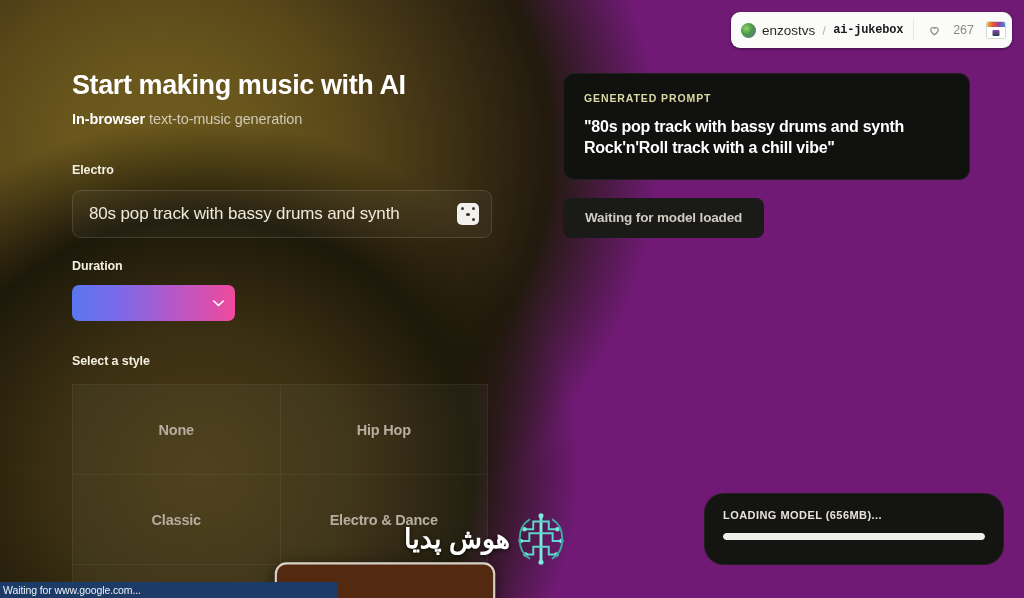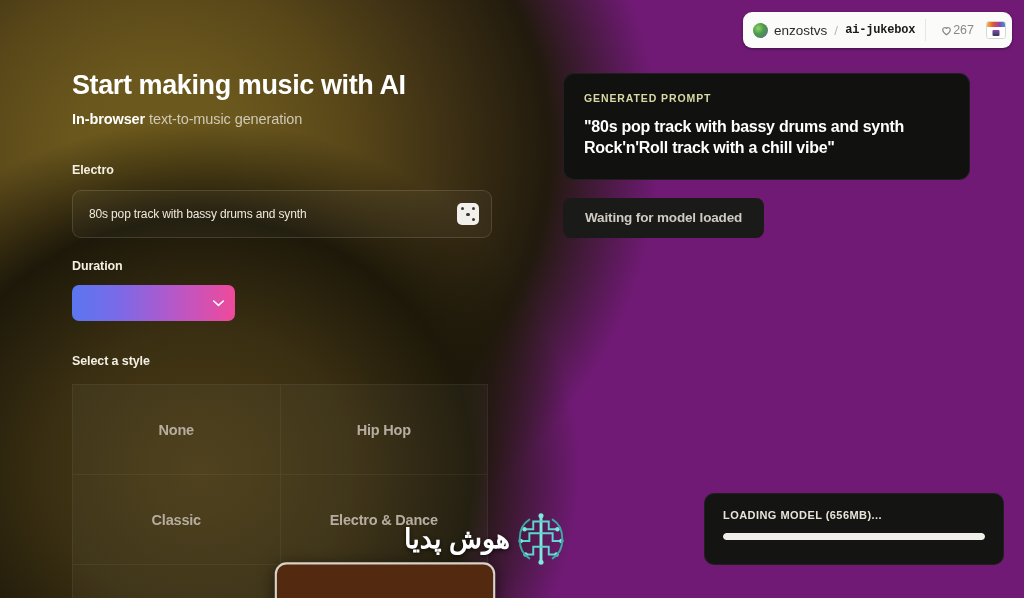--- a/index.html
+++ b/index.html
@@ -52,21 +52,21 @@
     flex:none;
   }
   .hf-owner { font-size:13.5px; color:#2b2b2b; }
   .hf-slash { font-size:13.5px; color:#b9b9b4; margin:0 1px; }
   .hf-repo {
     font-family:"Liberation Mono", monospace;
     font-size:12px; font-weight:700; color:#1a1a1a;
     letter-spacing:-.2px;
   }
   .hf-sep { width:1px; height:22px; background:#e6e6e2; margin:0 4px; }
-  .hf-like { display:flex; align-items:center; gap:0; padding:0 4px; }
+  .hf-like { display:flex; align-items:center; gap:12px; padding:0 4px; }
   .hf-heart { width:13px; height:13px; display:block; }
   .hf-count { font-size:12.5px; color:#8a8a85; }
   .hf-spaceicon {
     width:20px; height:18px; border-radius:3px;
     background:#f3f3f0; border:1px solid #d8d8d3;
     display:flex; flex-direction:column; overflow:hidden;
     margin-left:2px;
   }
   .hf-spaceicon .bar1 { height:5px; background:linear-gradient(90deg,#f6b93b,#e55039 35%,#8e44ad 70%,#3498db); }
   .hf-spaceicon .bar2 { flex:1; background:#ffffff; position:relative; }
@@ -98,21 +98,21 @@
   .prompt-box {
     margin-top:13px;
     height:48px;
     border:1px solid rgba(255,255,255,.13);
     border-radius:9px;
     background:rgba(255,255,255,.035);
     display:flex; align-items:center;
     padding:0 12px 0 16px;
   }
   .prompt-text {
-    flex:1; font-size:12px; color:#efe9dc; letter-spacing:-.15px;
+    flex:1; font-size:17px; color:#efe9dc; letter-spacing:-.15px;
     white-space:nowrap; overflow:hidden;
   }
   .dice {
     width:22px; height:22px; border-radius:5px;
     background:#f2f0ec; position:relative; flex:none;
   }
   .dice i { position:absolute; width:3.2px; height:3.2px; border-radius:50%; background:#3c352b; }
   .dice i.d1 { left:4px;  top:4px; }
   .dice i.d2 { left:9.4px; top:9.4px; }
   .dice i.d3 { left:14.8px; top:14.8px; }
@@ -189,21 +189,21 @@
     font-size:13.5px; font-weight:700; color:#cfcbc2;
     letter-spacing:-.15px;
   }
 
   
   .loading-card {
     position:absolute; left:704px; top:493px;
     width:300px; height:72px;
     background:#141412;
     border:1px solid rgba(255,255,255,.05);
-    border-radius:10px;
+    border-radius:20px;
     padding:15px 18px 0 18px;
     z-index:10;
   }
   .loading-label {
     font-size:11px; font-weight:700; color:#e8e4da; letter-spacing:.45px;
   }
   .progress-track {
     margin-top:12px; height:7px; border-radius:4px;
     background:rgba(255,255,255,.08); overflow:hidden;
   }
@@ -331,14 +331,17 @@
       <circle cx="49" cy="22" r="2.3" fill="#7ee8de" stroke="none"></circle>
       <circle cx="53" cy="34" r="2.3" fill="#7ee8de" stroke="none"></circle>
       <circle cx="48" cy="48" r="2.3" fill="#7ee8de" stroke="none"></circle>
       <circle cx="32" cy="8" r="2.6" fill="#7ee8de" stroke="none"></circle>
       <circle cx="32" cy="56" r="2.6" fill="#7ee8de" stroke="none"></circle>
       <path d="M20 12 q-10 6 -10 20 q0 14 10 20" stroke="#3ba9a4" stroke-width="2"></path>
       <path d="M44 12 q10 6 10 20 q0 14 -10 20" stroke="#3ba9a4" stroke-width="2"></path>
     </svg>
   </div>
 
+  <div class="statusbar">
+    <span>Waiting for www.google.com...</span>
+  </div>
 
 </div>
 
 </body></html>

